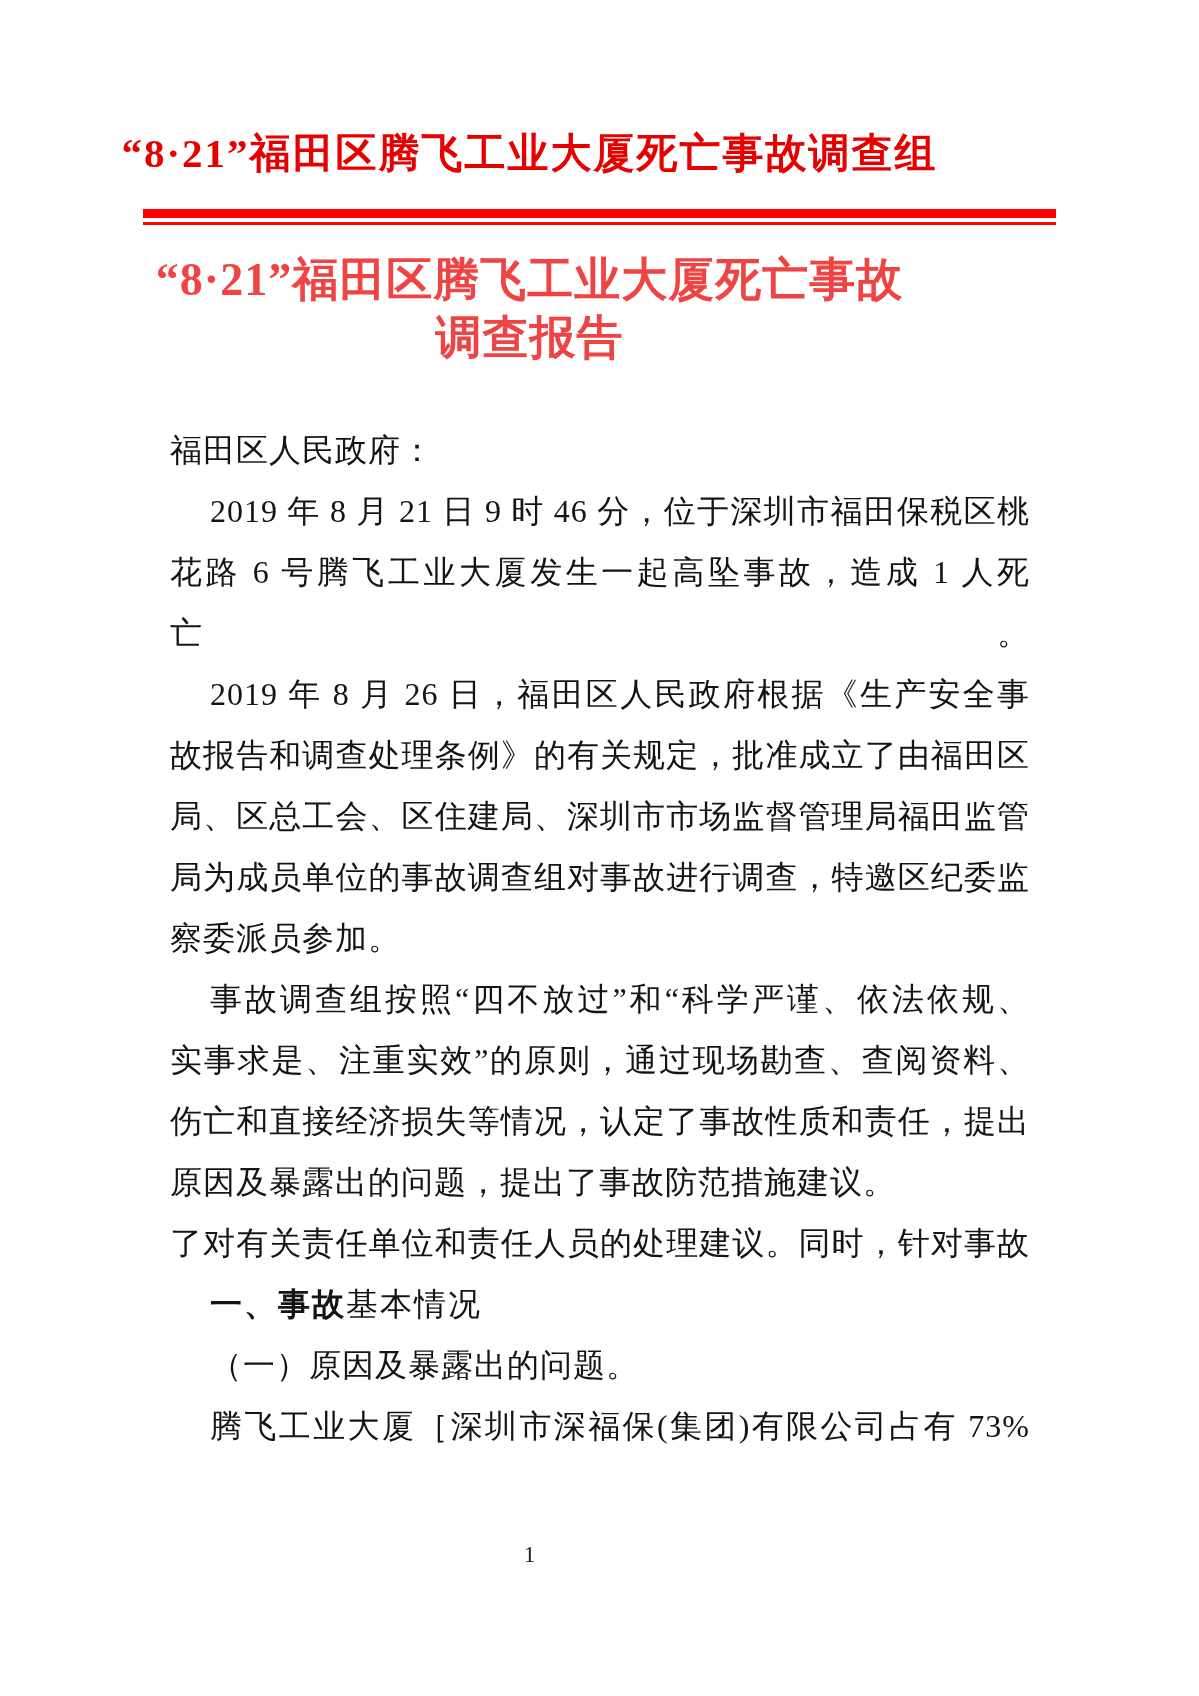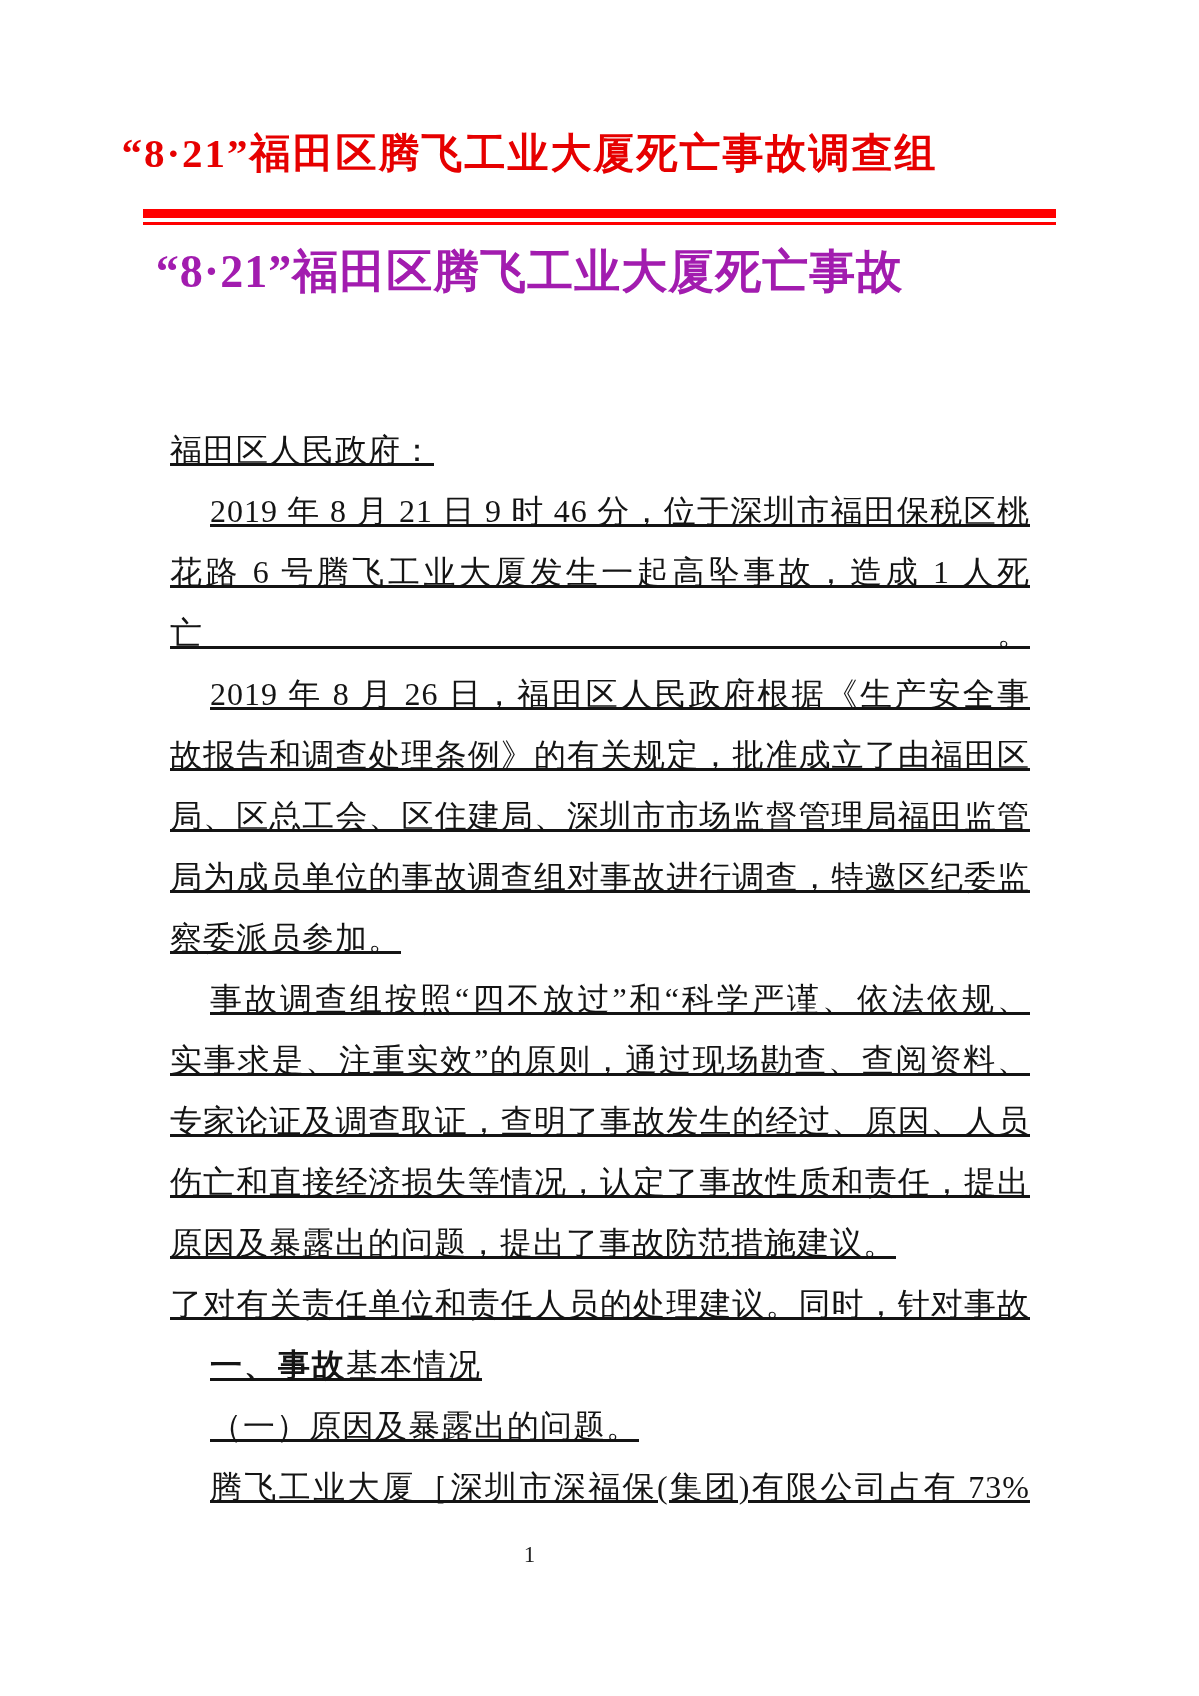--- a/index.html
+++ b/index.html
@@ -43,45 +43,44 @@
     height: 4px;
     background: #ffffff;
   }
   .rule-thin {
     height: 3px;
     background: #ff0000;
   }
   
   .doc-title {
     position: absolute;
-    top: 243px;
+    top: 251px;
     left: 0;
     width: 100%;
     text-align: center;
     font-size: 46px;
     line-height: 58px;
     font-weight: bold;
-    color: #a21caf;
+    color: #ef4444;
     letter-spacing: 1px;
   }
   
   .body-text {
     position: absolute;
     top: 420px;
     left: 170px;
     width: 860px;
     font-size: 32px;
     line-height: 61px;
     letter-spacing: 1px;
   }
   .line {
     text-align: justify;
     text-align-last: left;
     white-space: nowrap;
-    text-decoration: underline;
   }
   .line.fill {
     white-space: normal;
     text-align-last: justify;
   }
   .line.indent {
     padding-left: 40px;
   }
   .line.heading {
     font-family: "Liberation Sans", "DejaVu Sans", sans-serif;
@@ -111,34 +110,34 @@
   <div class="banner">“8·21”福田区腾飞工业大厦死亡事故调查组</div>
 
   <div class="rule-wrap">
     <div class="rule-thick"></div>
     <div class="rule-gap"></div>
     <div class="rule-thin"></div>
   </div>
 
   <div class="doc-title">
     <div>“8·21”福田区腾飞工业大厦死亡事故</div>
+    <div>调查报告</div>
   </div>
 
   <div class="body-text">
     <div class="line">福田区人民政府：</div>
     <div class="line indent fill">2019 年 8 月 21 日 9 时 46 分，位于深圳市福田保税区桃</div>
     <div class="line fill">花路 6 号腾飞工业大厦发生一起高坠事故，造成 1 人死亡。</div>
     <div class="line indent fill">2019 年 8 月 26 日，福田区人民政府根据《生产安全事</div>
     <div class="line fill">故报告和调查处理条例》的有关规定，批准成立了由福田区</div>
     <div class="line fill">局、区总工会、区住建局、深圳市市场监督管理局福田监管</div>
     <div class="line fill">局为成员单位的事故调查组对事故进行调查，特邀区纪委监</div>
     <div class="line">察委派员参加。</div>
     <div class="line indent fill">事故调查组按照“四不放过”和“科学严谨、依法依规、</div>
     <div class="line fill">实事求是、注重实效”的原则，通过现场勘查、查阅资料、</div>
-    <div class="line fill">专家论证及调查取证，查明了事故发生的经过、原因、人员</div>
     <div class="line fill">伤亡和直接经济损失等情况，认定了事故性质和责任，提出</div>
     <div class="line">原因及暴露出的问题，提出了事故防范措施建议。</div>
     <div class="line fill">了对有关责任单位和责任人员的处理建议。同时，针对事故</div>
 
     <div class="line indent heading">
       <span class="hvy">一、事故</span><span>基本情况</span>
     </div>
 
     <div class="line indent">（一）原因及暴露出的问题。</div>
     <div class="line indent fill">腾飞工业大厦［深圳市深福保(集团)有限公司占有 73%</div>

